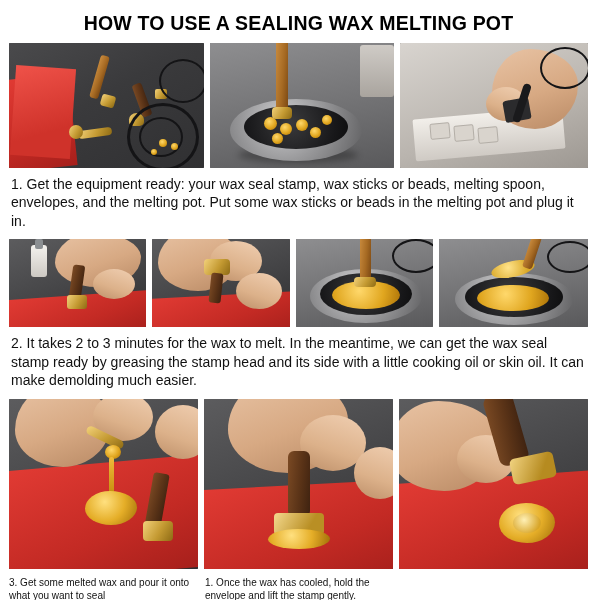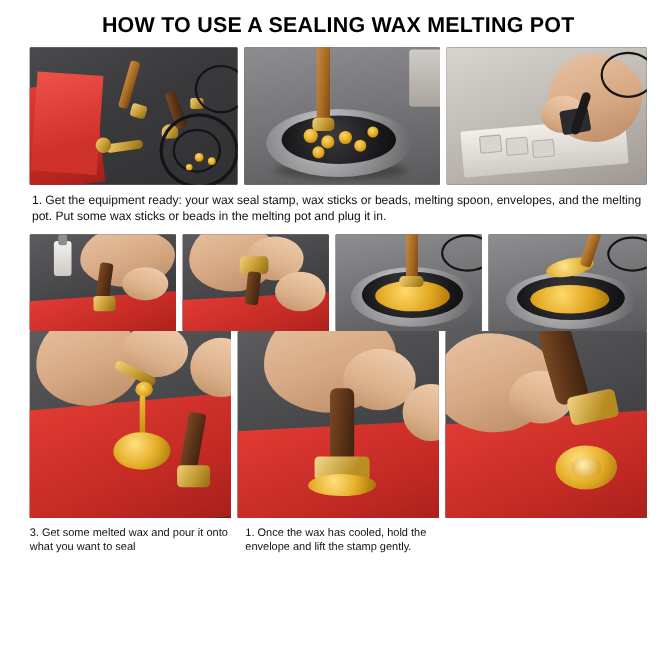--- a/index.html
+++ b/index.html
@@ -11,21 +11,21 @@
     height: 600px;
     background: #ffffff;
     font-family: "Liberation Sans", sans-serif;
     color: #111111;
     overflow: hidden;
   }
   .page {
     width: 600px;
     height: 600px;
     box-sizing: border-box;
-    padding: 10px 12px 6px 27px;
+    padding: 10px 12px 6px 9px;
     display: flex;
     flex-direction: column;
   }
   .title {
     text-align: center;
     font-size: 19.5px;
     font-weight: bold;
     letter-spacing: 0.2px;
     margin: 2px 0 8px 0;
     color: #000;
@@ -35,21 +35,21 @@
     gap: 6px;
     width: 100%;
   }
   .photo {
     position: relative;
     overflow: hidden;
     border-radius: 1px;
     background: #555;
   }
   .caption {
-    font-size: 11px;
+    font-size: 14px;
     line-height: 1.32;
     color: #111;
     margin: 7px 2px 9px 2px;
     text-align: left;
   }
   .cap-row {
     display: flex;
     gap: 6px;
     margin: 7px 0 2px 0;
   }
@@ -246,20 +246,21 @@
       <div class="bg-grey"></div>
       <div class="pot" style="left:16px;top:34px;width:118px;height:52px;"></div>
       <div class="pot-inner" style="left:26px;top:38px;width:98px;height:40px;"></div>
       <div class="wax-gold" style="left:38px;top:46px;width:72px;height:26px;border-radius:50%;"></div>
       <div class="brass" style="left:52px;top:22px;width:44px;height:16px;border-radius:50%;transform:rotate(-12deg);background:radial-gradient(circle at 40% 35%,#ffe38a,#d9a726 70%);"></div>
       <div class="handle-wood-light" style="left:88px;top:-4px;width:10px;height:34px;transform:rotate(18deg);"></div>
       <div class="cord2" style="left:108px;top:2px;width:42px;height:28px;"></div>
     </div>
   </div>
 
+  <div class="caption">2. It takes 2 to 3 minutes for the wax to melt. In the meantime, we can get the wax seal stamp ready by greasing the stamp head and its side with a little cooking oil or skin oil. It can make demolding much easier.</div>
 
   <div class="row">
 
     <div class="photo" style="width:190px;height:170px;">
       <div class="bg-dark2"></div>
       <div class="red-paper" style="left:-8px;top:64px;width:206px;height:112px;transform:rotate(-5deg);"></div>
       <div class="skin" style="left:6px;top:-14px;width:96px;height:82px;"></div>
       <div class="skin2" style="left:84px;top:-6px;width:60px;height:48px;"></div>
       <div class="brass" style="left:76px;top:34px;width:40px;height:9px;border-radius:5px;transform:rotate(26deg);"></div>
       <div class="wax-gold" style="left:96px;top:46px;width:16px;height:14px;"></div>

